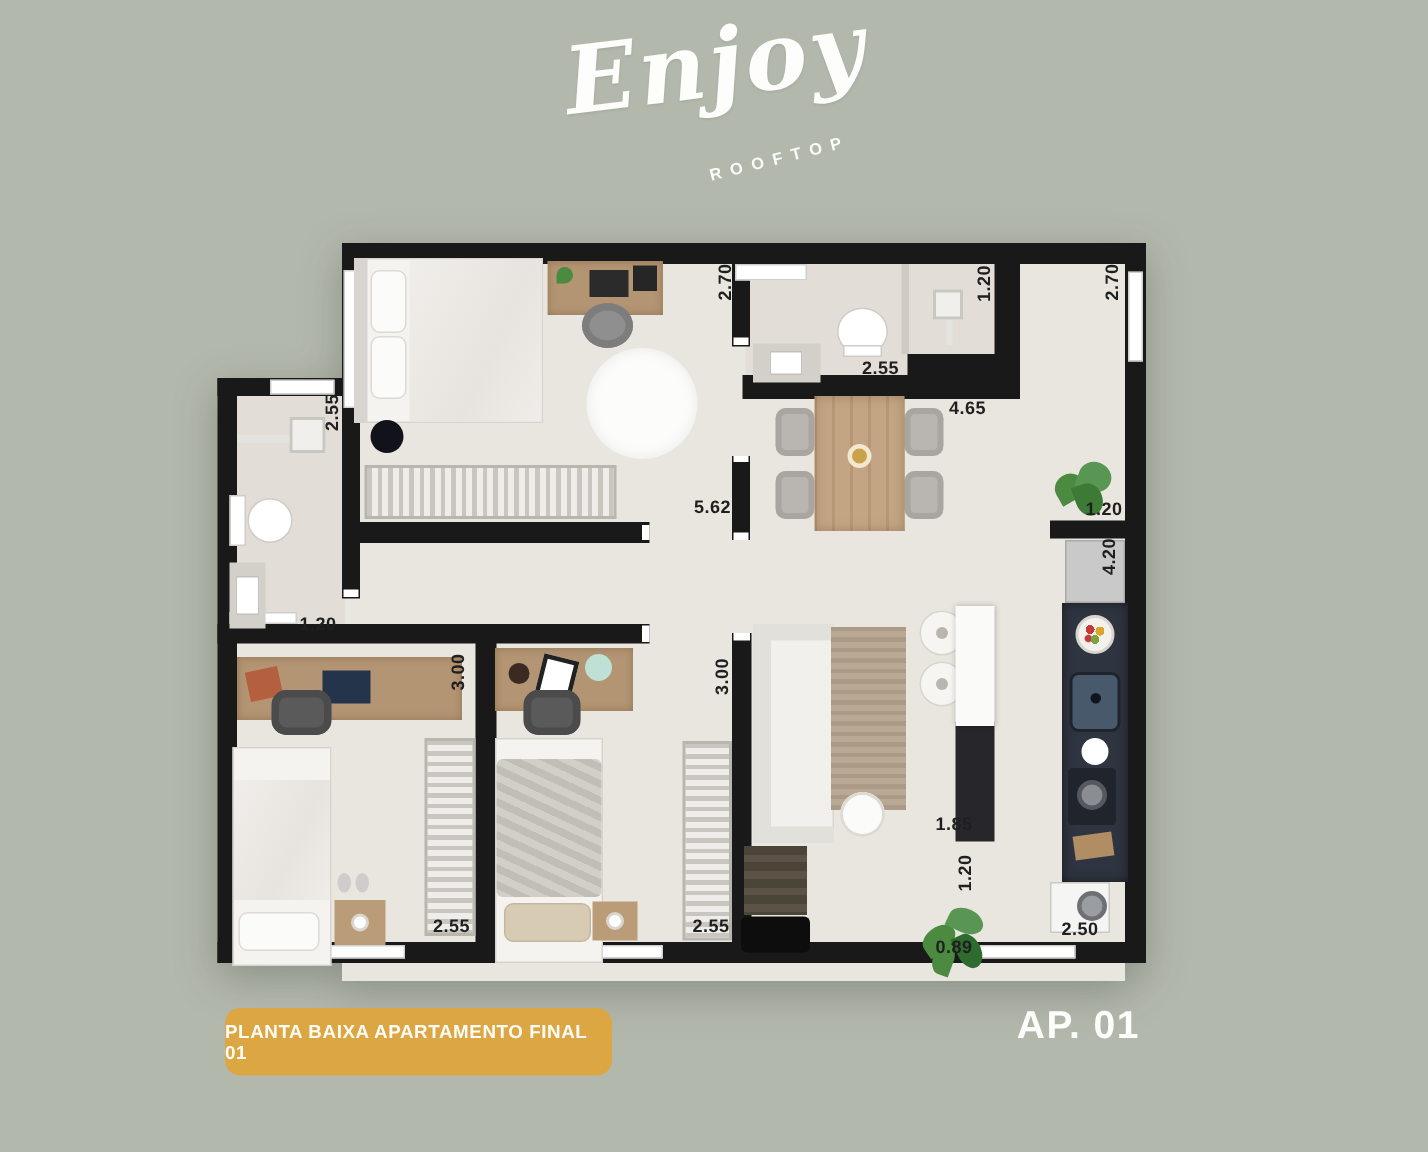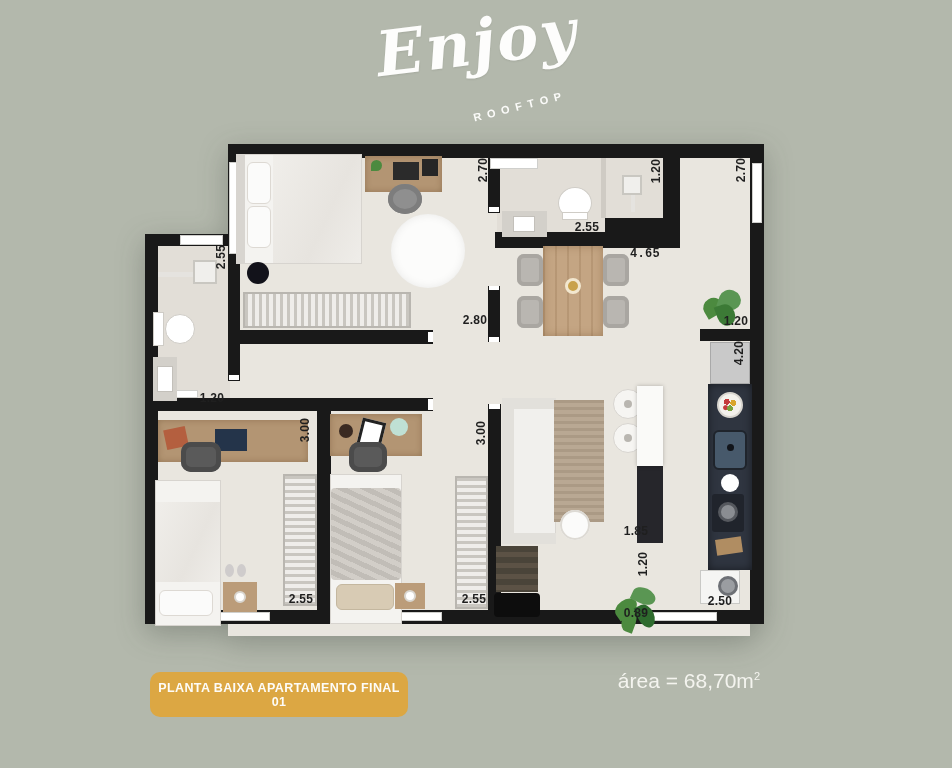--- a/index.html
+++ b/index.html
@@ -9,21 +9,21 @@
   html,body{margin:0;padding:0;}
   body{width:952px;height:768px;background:var(--bg);position:relative;overflow:hidden;
        font-family:"Liberation Sans",sans-serif;}
   
   .logo-brand{position:absolute;left:352px;top:6px;width:250px;text-align:center;
     font-family:"DejaVu Serif",serif;font-style:italic;font-weight:bold;font-size:62px;
     color:#fdfdfc;transform:rotate(-7deg);letter-spacing:2px;text-shadow:0 1px 2px rgba(0,0,0,.08);}
   .logo-tag{position:absolute;left:472px;top:100px;font-size:11px;font-weight:bold;color:#fbfbf9;
     letter-spacing:6px;transform:rotate(-14deg);}
   
-  .plan{position:absolute;left:145px;top:142px;width:622px;height:518px;
+  .plan{position:absolute;left:145px;top:160px;width:622px;height:518px;
         filter:drop-shadow(0 8px 14px rgba(40,45,38,.28));padding-left:44px;}
   .plan *{position:absolute;}
   .floor{background:var(--floor);}
   .floor.bath{background:var(--floor-bath);}
   .w{background:var(--wall);}
   .w.soft{background:#26262b;}
   .win{background:#ffffff;box-shadow:inset 0 0 0 1px #cfcfcc;}
   .cap{background:#ffffff;}
   .divider{background:#cfcbc4;}
   .dim{font-size:12px;font-weight:700;color:var(--ink);letter-spacing:.3px;white-space:nowrap;
@@ -80,21 +80,21 @@
            border-radius:4px;}
   .pillow-tan{background:#d8cbb4;border:1px solid #c4b79f;border-radius:6px;box-sizing:border-box;}
   .night{background:#bb9c79;}
   .night i{position:absolute;left:50%;top:50%;width:12px;height:12px;margin:-6px 0 0 -6px;
            background:#fff;border-radius:50%;border:2px solid #d9d6d0;box-sizing:border-box;}
   .shower-head{background:#f0efec;border:2px solid #c9c7c1;box-sizing:border-box;}
   .shower-arm{background:#e5e3df;}
   
   .badge{position:absolute;left:150px;top:672px;width:258px;height:45px;background:var(--badge);
     border-radius:10px;display:flex;align-items:center;justify-content:center;}
-  .badge span{color:#fdfcf8;font-size:12.5px;font-weight:bold;letter-spacing:.4px;text-align:center;}
+  .badge span{color:#fdfcf8;font-size:12.5px;font-weight:bold;letter-spacing:.4px;}
   .unit-block{position:absolute;right:192px;top:668px;text-align:right;color:#fdfdfb;}
   .unit-title{font-size:26px;font-weight:bold;letter-spacing:1px;}
   .unit-area{font-size:21px;font-weight:normal;color:#f4f4ef;margin-top:1px;}
   .unit-area sup{font-size:11px;}
 </style>
 </head>
 <body>
 
 <div class="logo-brand">Enjoy</div>
 <div class="logo-tag">ROOFTOP</div>
@@ -242,35 +242,35 @@
   <div class="night" style="left:250px;top:441px;width:30px;height:26px;">
       <i></i>
     </div>
   <div class="wardrobe vert" style="left:310px;top:334px;width:33px;height:133px;"></div>
 
   <div style="left:0;top:0;width:100%;height:100%;">
       <span class="dim rot" style="left: 338px; top: 28px;">2.70</span>
       <span class="dim rot" style="left: 511px; top: 29px;">1.20</span>
       <span class="dim rot" style="left: 596px; top: 28px;">2.70</span>
       <span class="dim" style="left: 442px; top: 85px;">2.55</span>
-      <span class="dim" style="left: 500px; top: 112px; font-family: Liberation Mono, monospace;">4.65</span>
+      <span class="dim" style="left: 500px; top: 112px;">4.65</span>
       <span class="dim rot" style="left: 76px; top: 115px;">2.55</span>
-      <span class="dim" style="left: 330px; top: 178px;">2.80</span>
+      <span class="dim" style="left: 330px; top: 178px;">5.62</span>
       <span class="dim" style="left: 591px; top: 179px;">1.20</span>
       <span class="dim rot" style="left: 594px; top: 211px;">4.20</span>
       <span class="dim" style="left: 67px; top: 256px;">1.20</span>
       <span class="dim rot" style="left: 160px; top: 288px;">3.00</span>
       <span class="dim rot" style="left: 336px; top: 291px;">3.00</span>
       <span class="dim" style="left: 491px; top: 389px;">1.85</span>
       <span class="dim rot" style="left: 498px; top: 422px;">1.20</span>
       <span class="dim" style="left: 156px; top: 457px;">2.55</span>
       <span class="dim" style="left: 329px; top: 457px;">2.55</span>
       <span class="dim" style="left: 491px; top: 471px;">0.89</span>
       <span class="dim" style="left: 575px; top: 459px;">2.50</span>
     </div>
 </div>
 
 <div class="badge">
   <span>PLANTA BAIXA APARTAMENTO FINAL 01</span>
 </div>
 <div class="unit-block">
-  <div class="unit-area"><span>área = 68,70m</span><sup>2</sup></div>
+  <div class="unit-title">AP. 01</div>
 </div>
 
 </body></html>

